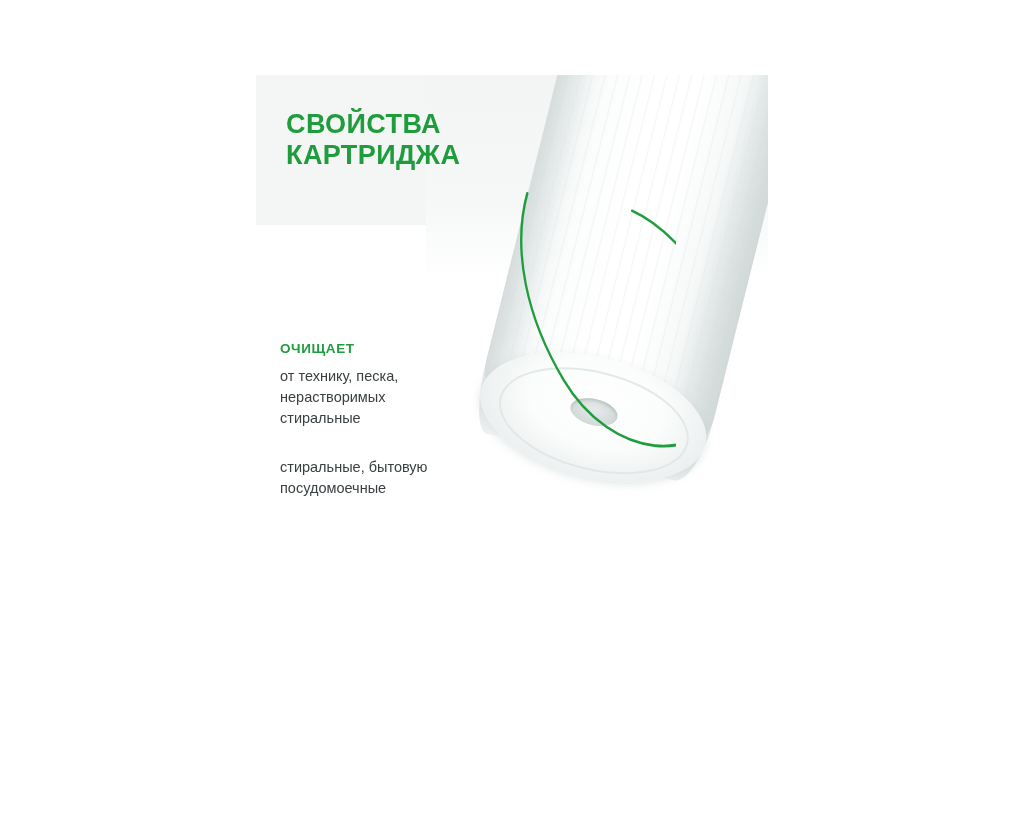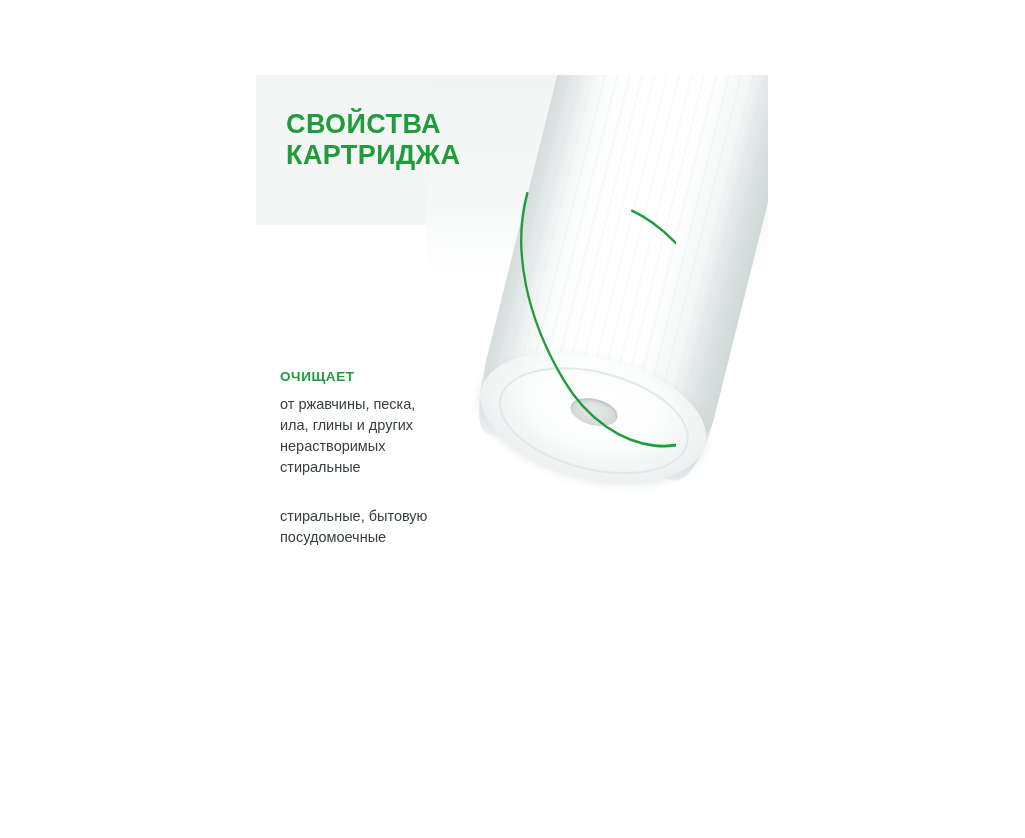--- a/index.html
+++ b/index.html
@@ -212,21 +212,20 @@
   
   .features {
     position: absolute;
     left: 24px;
     top: 266px;
     width: 260px;
     z-index: 7;
   }
   .feature {
     margin-bottom: 28px;
-    margin-top: 28px;
   }
   .feature-title {
     color: #1f9c3c;
     font-size: 13.5px;
     font-weight: bold;
     letter-spacing: 0.6px;
     text-transform: uppercase;
     margin: 0 0 10px 0;
   }
   .feature-text {
@@ -269,22 +268,21 @@
     <div class="heading">
       <span class="line">СВОЙСТВА</span>
       <span class="line">КАРТРИДЖА</span>
     </div>
 
     <div class="features">
 
       <div class="feature">
         <p class="feature-title">ОЧИЩАЕТ</p>
         <p class="feature-text">
-          <span class="ln">от ржавчины, песка,</span>
-          <span class="ln">ила, глины и других</span>
+          <span class="ln">от технику, песка,</span>
           <span class="ln">нерастворимых</span>
           <span class="ln">стиральные</span>
         </p>
       </div>
 
       <div class="feature">
         <p class="feature-text">
           <span class="ln">стиральные, бытовую</span>
           <span class="ln">посудомоечные</span>
         </p>

